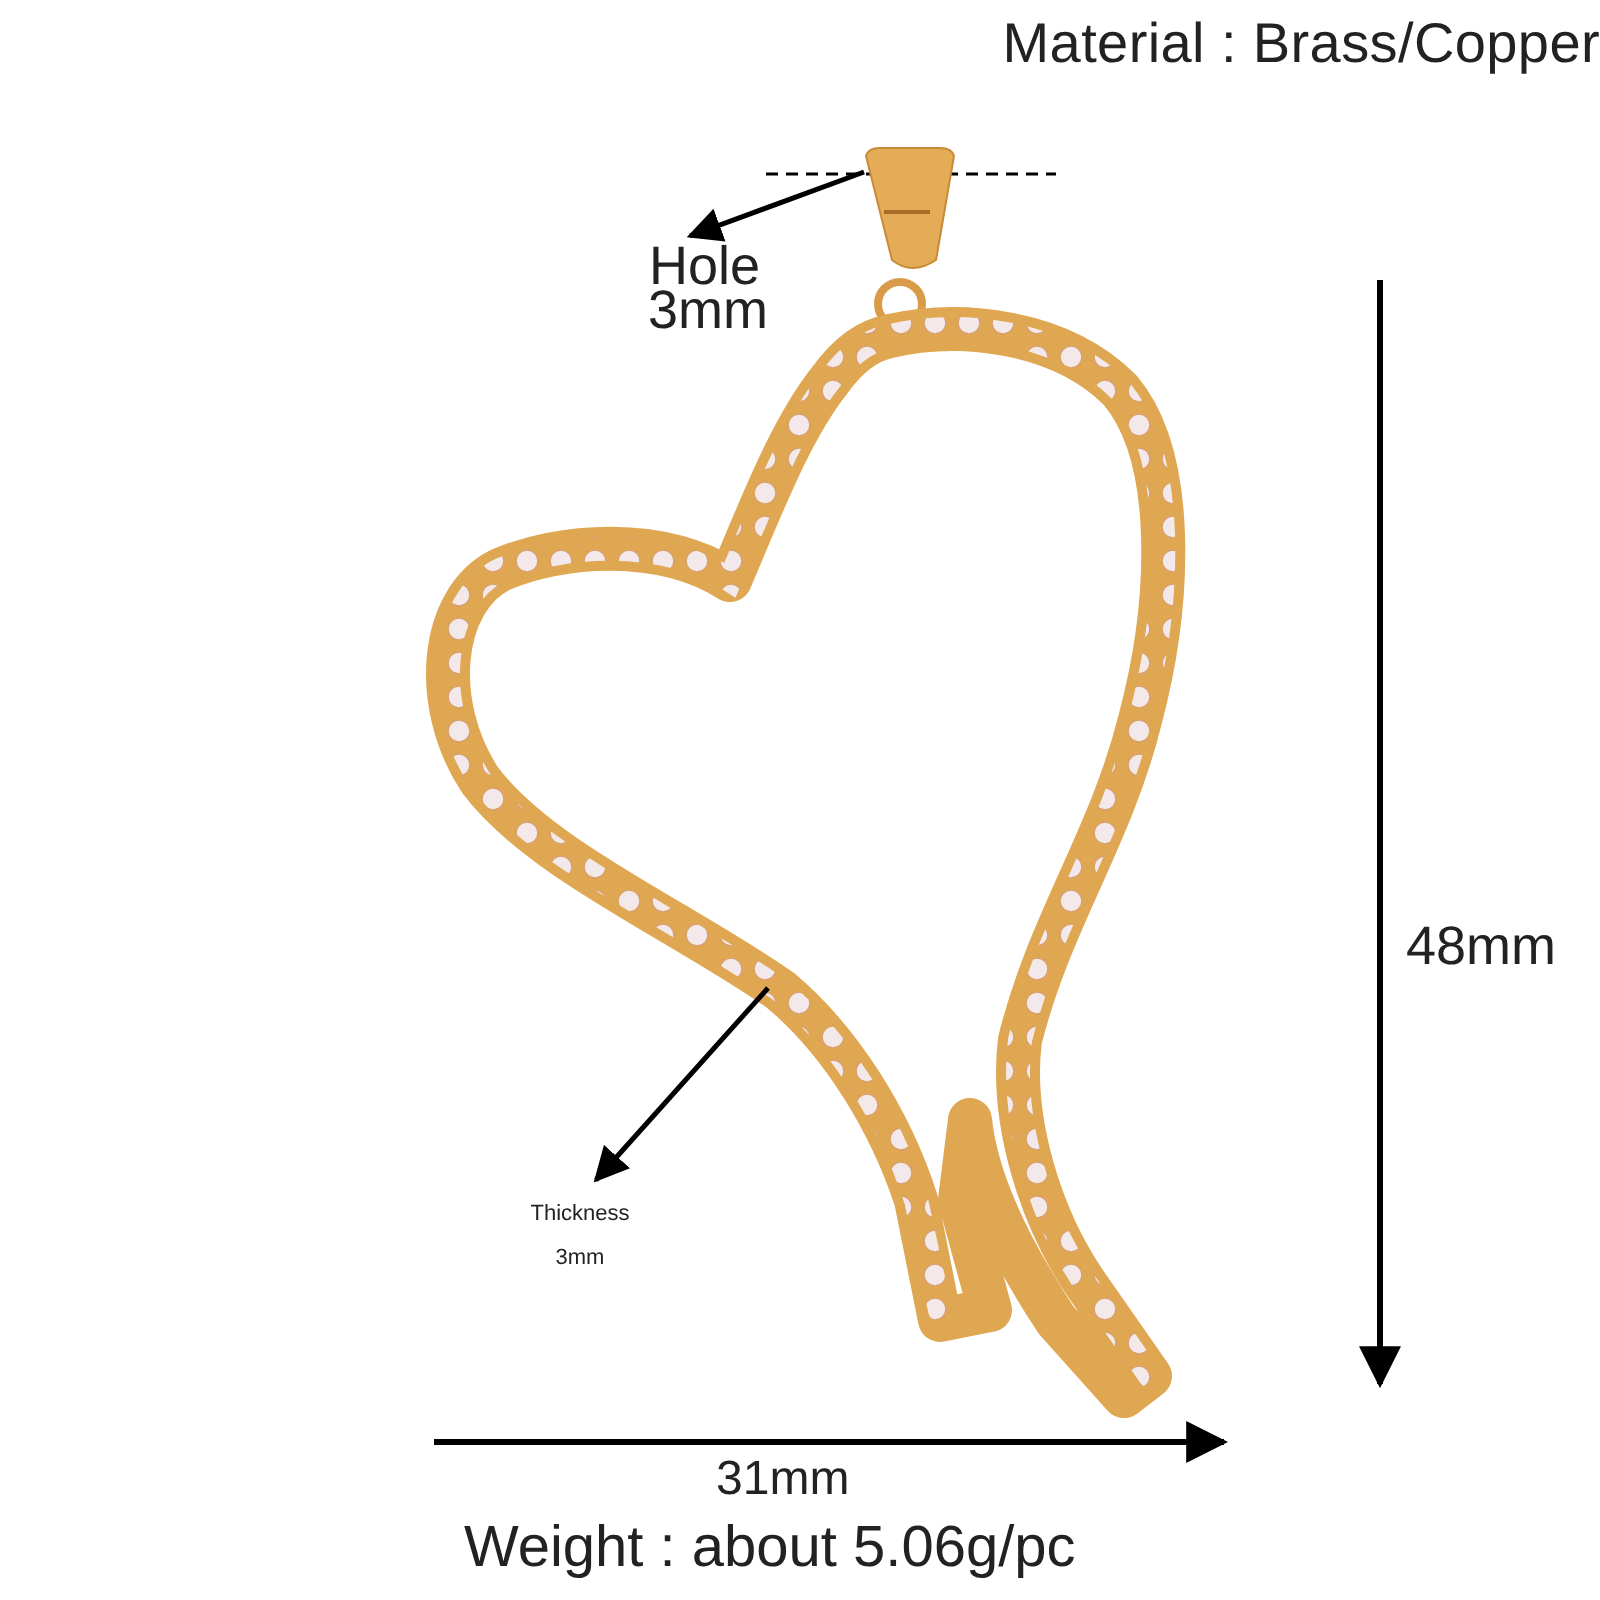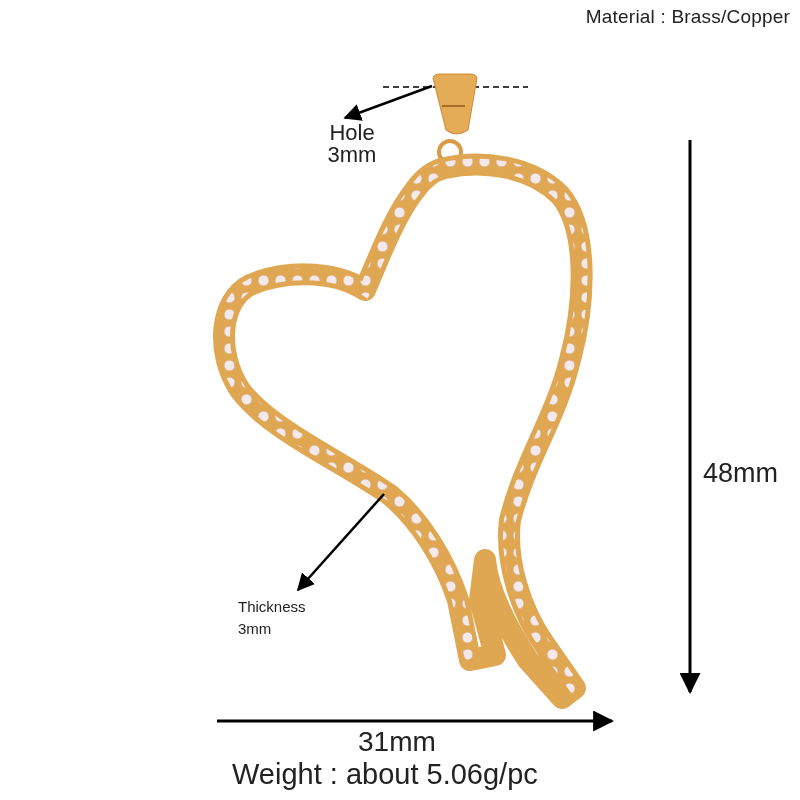--- a/index.html
+++ b/index.html
@@ -1,23 +1,23 @@
 <!DOCTYPE html>
 <html><head>
 <meta charset="utf-8">
 <style>
   html, body { margin: 0; padding: 0; background: #ffffff; }
   body { width: 800px; height: 800px; position: relative; overflow: hidden;
          font-family: "Liberation Sans", sans-serif; color: #222222; }
   .abs { position: absolute; }
-  .title { right: 10px; top: 6px; font-size: 19px; white-space: nowrap; letter-spacing: 0.2px; }
-  .hole-label { left: 324px; top: 122px; font-size: 22px; line-height: 22px; text-align: center; width: 56px; }
-  .thick-label { left: 238px; top: 596px; font-size: 15px; line-height: 22px; width: 104px; }
+  .title { right: 0; top: 6px; font-size: 28px; white-space: nowrap; letter-spacing: 0.2px; }
+  .hole-label { left: 324px; top: 122px; font-size: 27px; line-height: 22px; text-align: right; width: 56px; }
+  .thick-label { left: 238px; top: 596px; font-size: 11px; line-height: 22px; text-align: center; width: 104px; }
   .height-label { left: 703px; top: 458px; font-size: 27px; }
-  .width-label { left: 358px; top: 726px; font-size: 28px; }
+  .width-label { left: 358px; top: 726px; font-size: 24px; }
   .weight-label { left: 232px; top: 758px; font-size: 29px; white-space: nowrap; }
   svg.canvas { position: absolute; left: 0; top: 0; }
 </style>
 </head>
 <body>
 
 <svg class="canvas" width="800" height="800" viewBox="0 0 800 800">
   <defs>
     <marker id="ah" viewBox="0 0 10 10" refX="9" refY="5" markerWidth="7" markerHeight="7" orient="auto-start-reverse">
       <path d="M0,0 L10,5 L0,10 z" fill="#000"></path>

